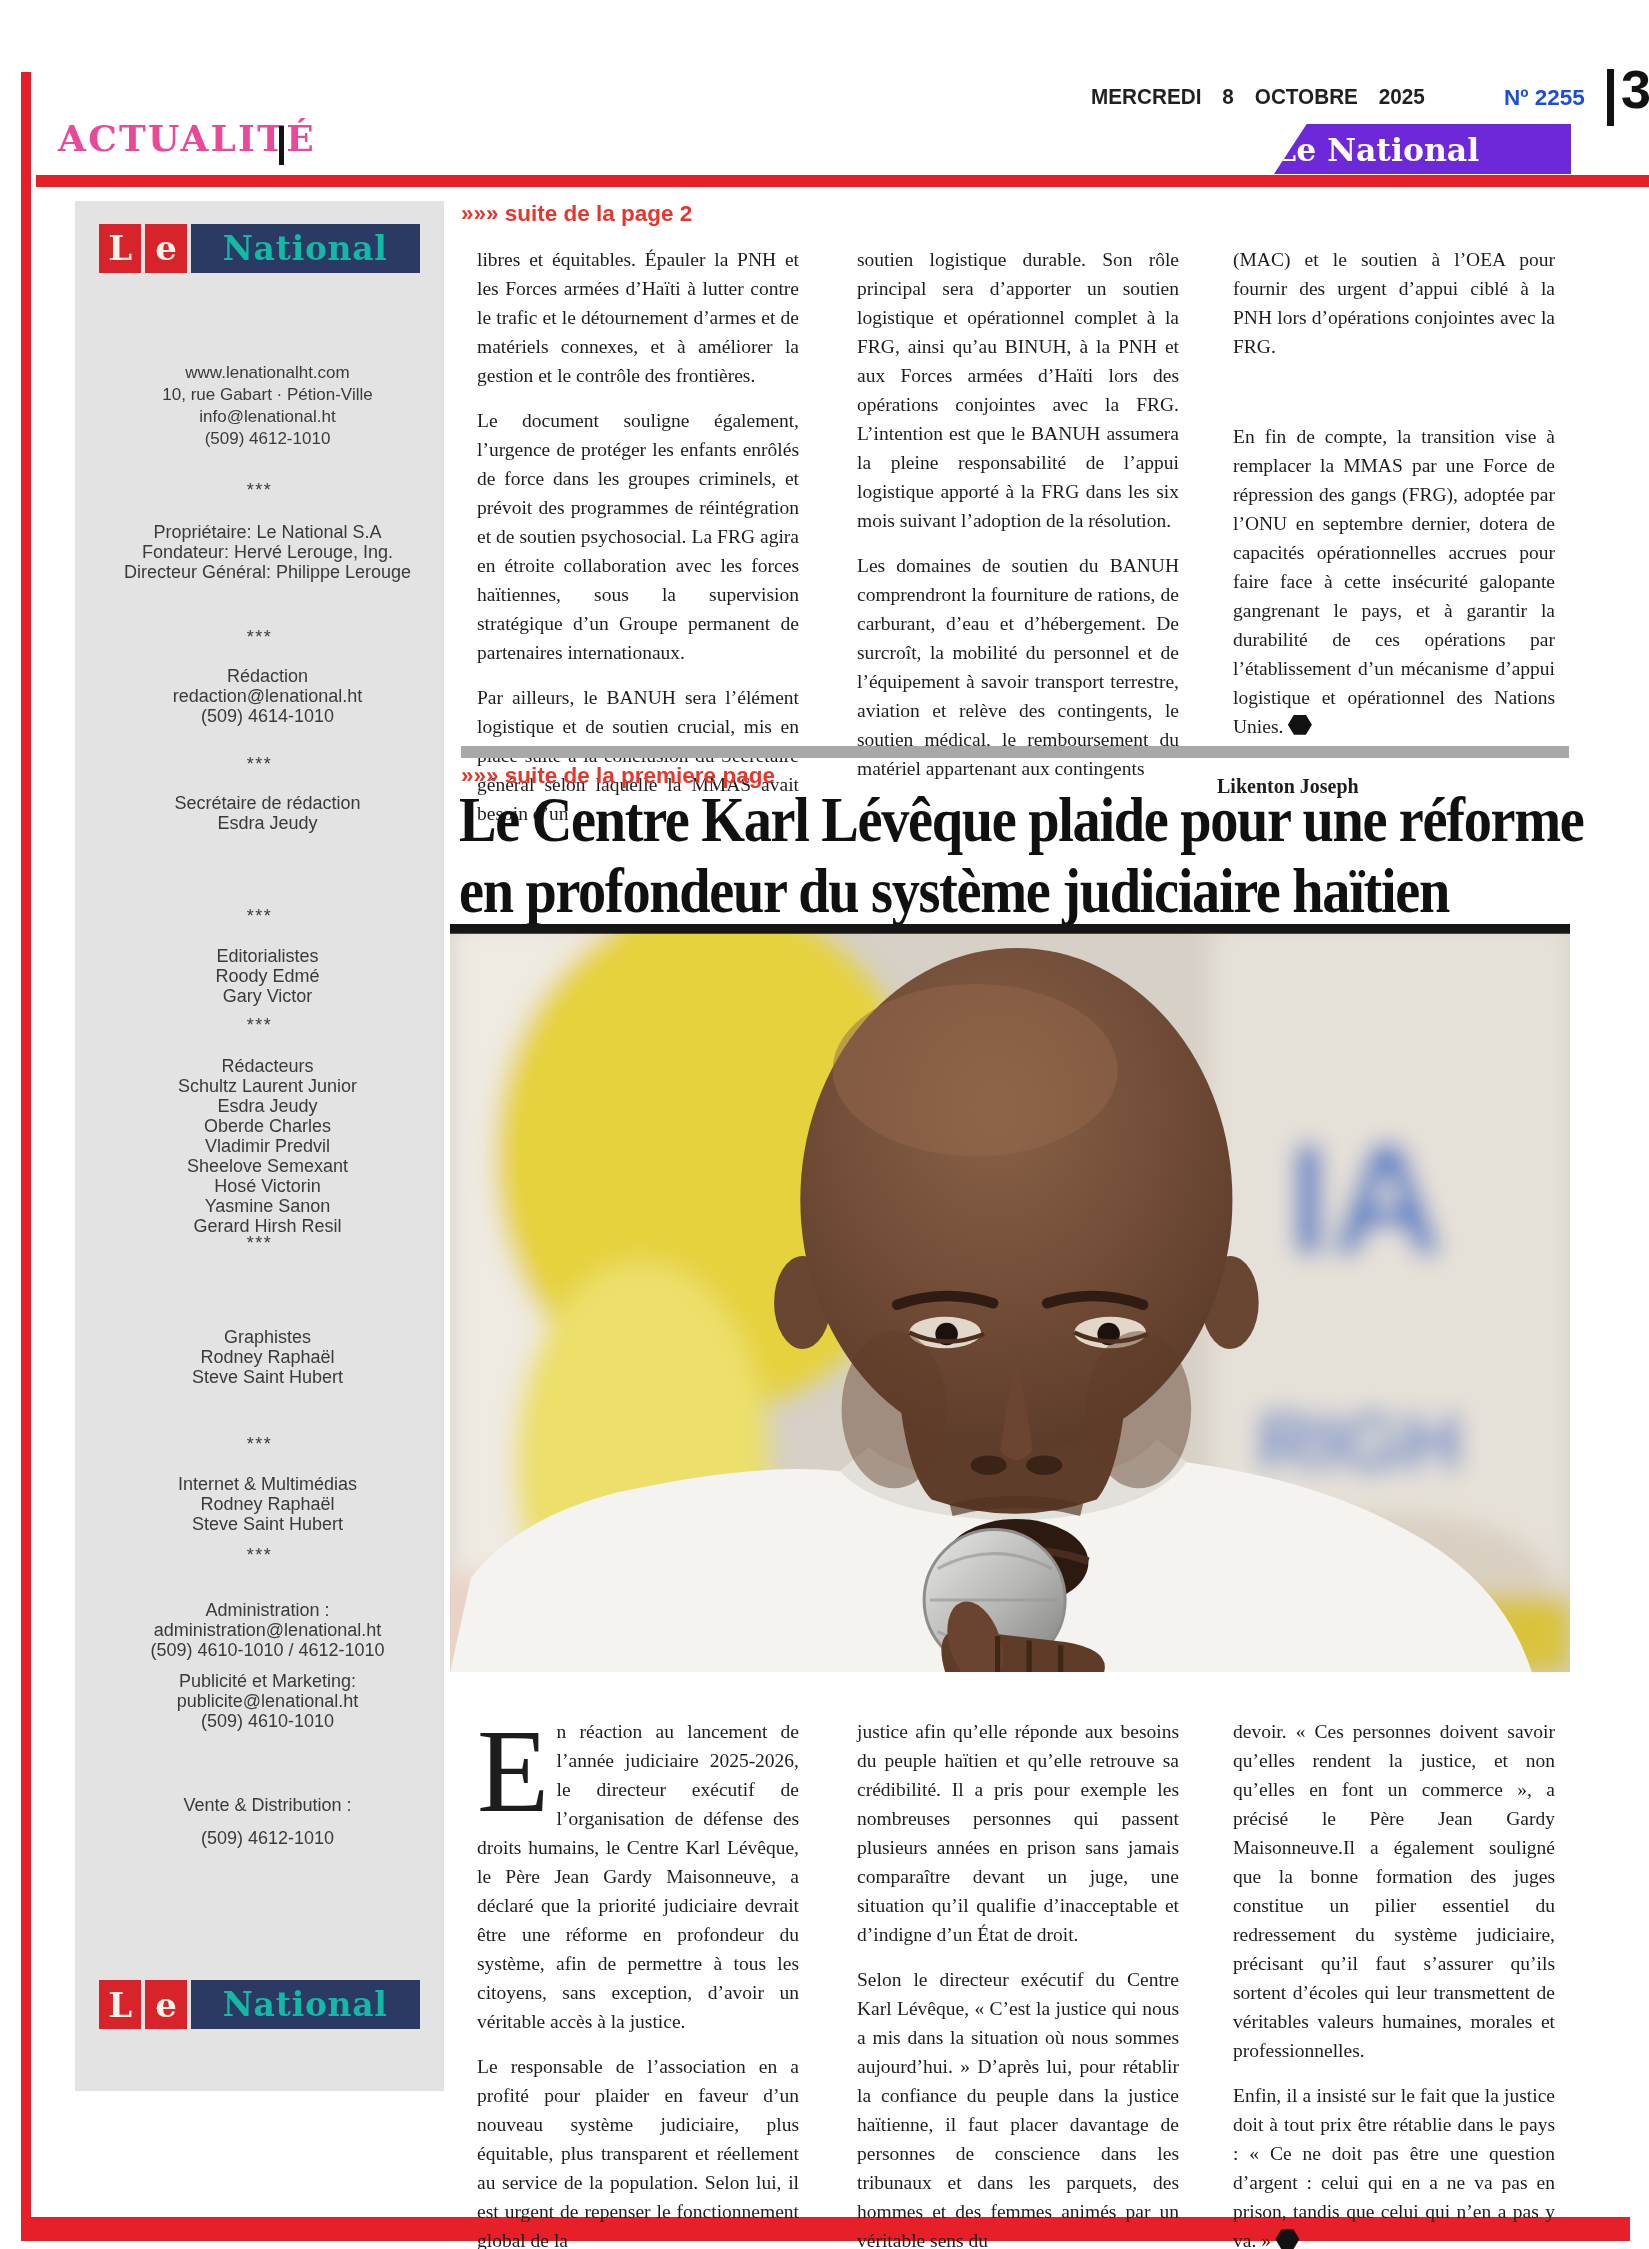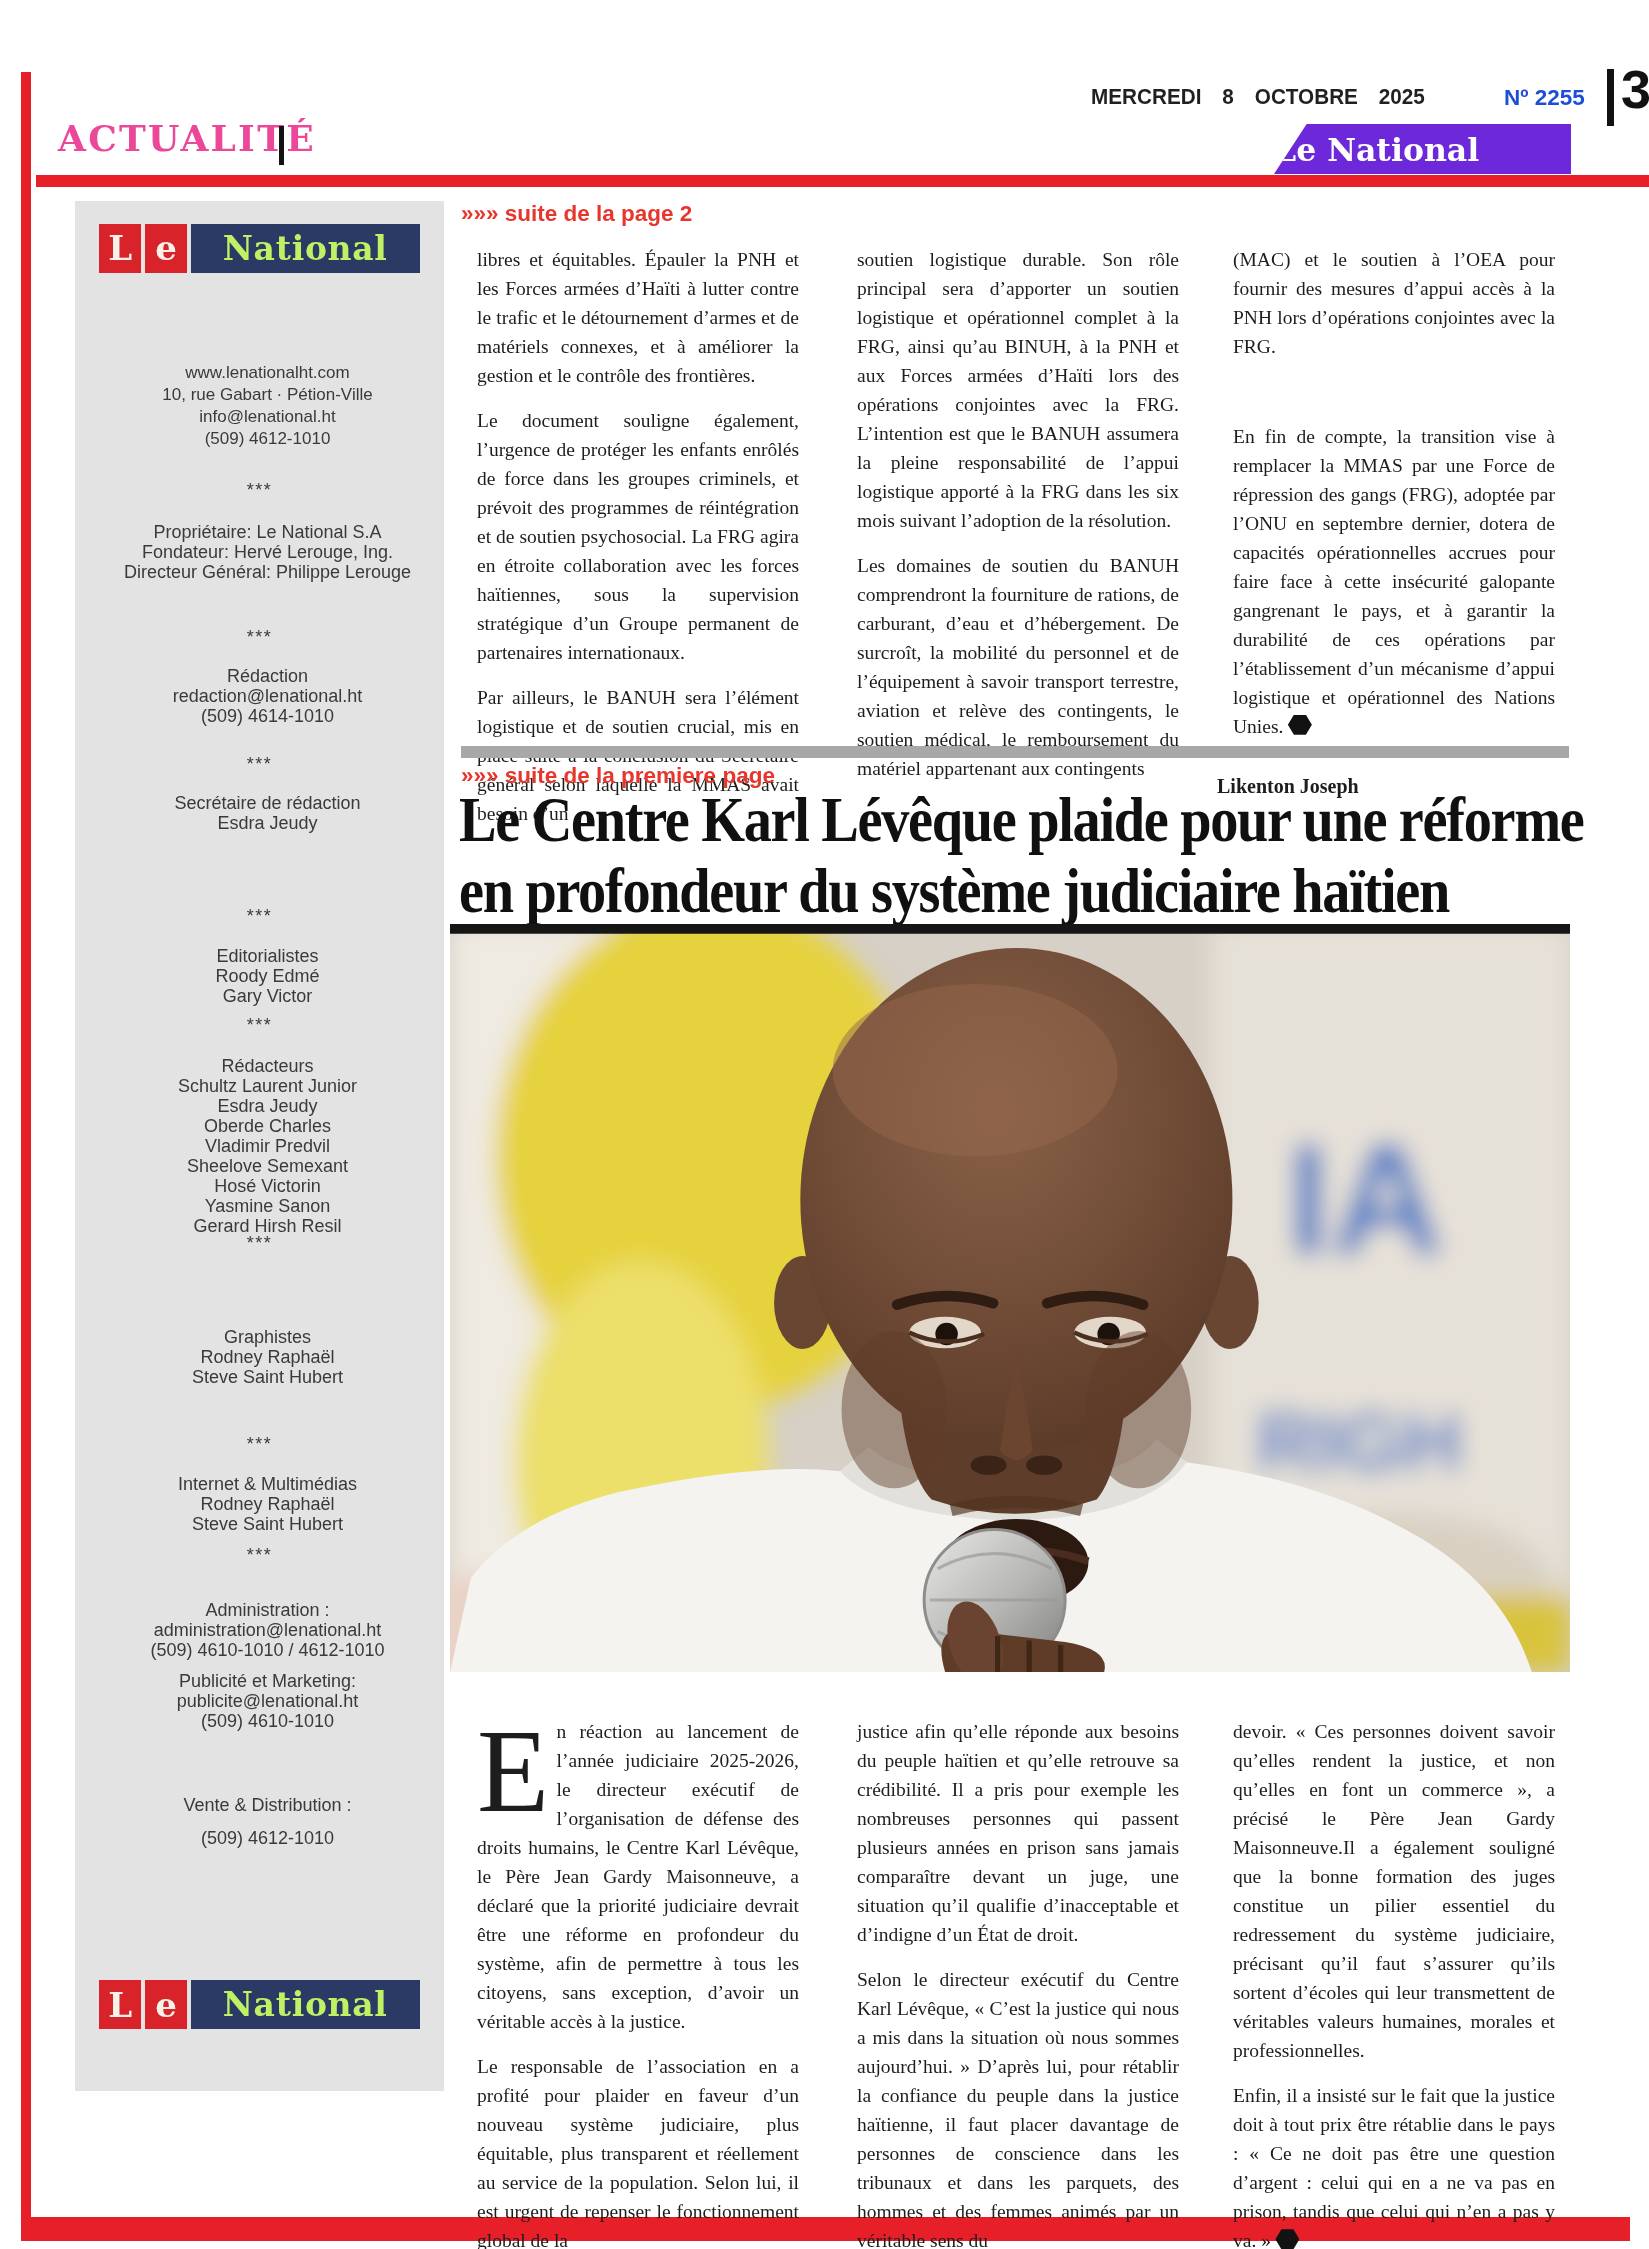--- a/index.html
+++ b/index.html
@@ -27,21 +27,21 @@
   .sidebar{position:absolute;left:75px;top:201px;width:369px;height:1890px;background:#e4e3e3;
            font-family:"Liberation Sans",sans-serif;color:#3a3a3a;text-align:center;}
   .sb{position:absolute;left:0;width:100%;text-align:center;padding-left:8px;}
   .sb div{font-size:18px;line-height:20px;}
   .sb.contact div{font-size:17px;line-height:22px;}
   .stars{position:absolute;left:0;width:100%;text-align:center;font-size:18px;letter-spacing:1.5px;color:#3a3a3a;}
   .logo{display:inline-flex;align-items:stretch;height:49px;}
   .logo .sq{width:42px;background:#d8232a;color:#f6f2e9;font-family:"DejaVu Serif",serif;font-weight:700;
             font-size:34px;display:flex;align-items:center;justify-content:center;}
   .logo .sq+.sq{margin-left:3.7px;}
-  .logo .nat{width:229px;margin-left:3.7px;background:#2b3a64;color:#bef264;font-family:"DejaVu Serif",serif;
+  .logo .nat{width:229px;margin-left:3.7px;background:#2b3a64;color:#14b8a6;font-family:"DejaVu Serif",serif;
              font-weight:700;font-size:33px;display:flex;align-items:center;justify-content:center;letter-spacing:0.7px;}
   .logo-wrap{position:absolute;left:0;width:100%;text-align:center;}
   
   .tag{position:absolute;font-family:"Liberation Sans",sans-serif;font-weight:600;font-size:22.5px;color:#e8362d;}
   .col{position:absolute;width:354px;font-size:19.5px;line-height:29px;text-align:justify;}
   .col .para{margin:16px;}
   .col .gap{height:28.5px;}
   .byline{font-weight:700;font-size:20px;text-align:left;}
   .gray-divider{position:absolute;left:461px;top:746px;width:1108px;height:12px;background:#a8a8a8;}
   .headline{position:absolute;left:459px;top:784px;width:1230px;font-weight:700;color:#101010;}
@@ -184,21 +184,21 @@
     <div class="para">Le document souligne également, l’urgence de protéger les enfants enrôlés de force dans les groupes criminels, et prévoit des programmes de réintégration et de soutien psychosocial. La FRG agira en étroite collaboration avec les forces haïtiennes, sous la supervision stratégique d’un Groupe permanent de partenaires internationaux.</div>
     <div class="para">Par ailleurs, le BANUH sera l’élément logistique et de soutien crucial, mis en place suite à la conclusion du Secrétaire général selon laquelle la MMAS avait besoin d’un</div>
   </div>
 
   <div class="col" style="left:841px;top:229px;">
     <div class="para">soutien logistique durable. Son rôle principal sera d’apporter un soutien logistique et opérationnel complet à la FRG, ainsi qu’au BINUH, à la PNH et aux Forces armées d’Haïti lors des opérations conjointes avec la FRG. L’intention est que le BANUH assumera la pleine responsabilité de l’appui logistique apporté à la FRG dans les six mois suivant l’adoption de la résolution.</div>
     <div class="para">Les domaines de soutien du BANUH comprendront la fourniture de rations, de carburant, d’eau et d’hébergement. De surcroît, la mobilité du personnel et de l’équipement à savoir transport terrestre, aviation et relève des contingents, le soutien médical, le remboursement du matériel appartenant aux contingents</div>
   </div>
 
   <div class="col" style="left:1217px;top:229px;">
-    <div class="para">(MAC) et le soutien à l’OEA pour fournir des mesures d’appui accès à la PNH lors d’opérations conjointes avec la FRG.</div>
+    <div class="para">(MAC) et le soutien à l’OEA pour fournir des urgent d’appui ciblé à la PNH lors d’opérations conjointes avec la FRG.</div>
     <div class="gap"></div>
     <div class="para"><span>En fin de compte, la transition vise à remplacer la MMAS par une Force de répression des gangs (FRG), adoptée par l’ONU en septembre dernier, dotera de capacités opérationnelles accrues pour faire face à cette insécurité galopante gangrenant le pays, et à garantir la durabilité de ces opérations par l’établissement d’un mécanisme d’appui logistique et opérationnel des Nations Unies.</span><span class="end-marker"></span></div>
     <div class="gap" style="height:15px;"></div>
     <div class="byline">Likenton Joseph</div>
   </div>
 
   <div class="gray-divider"></div>
   <div class="tag" style="left:461px;top:763px;">»»» suite de la premiere page</div>
 
   <div class="headline">

